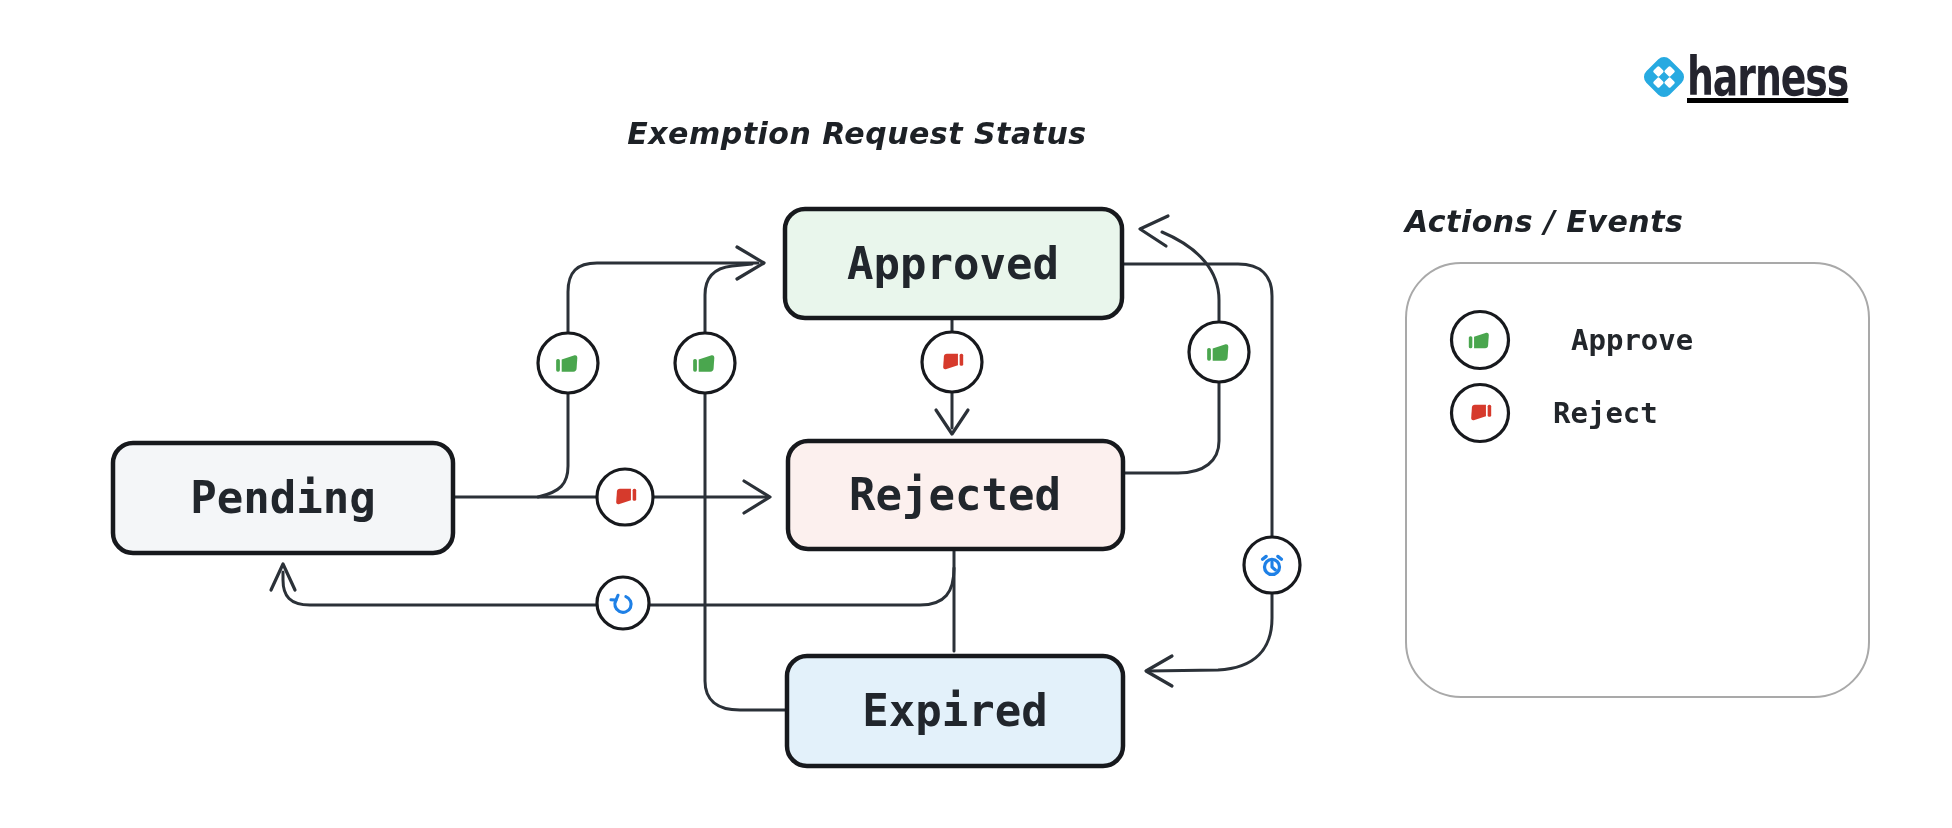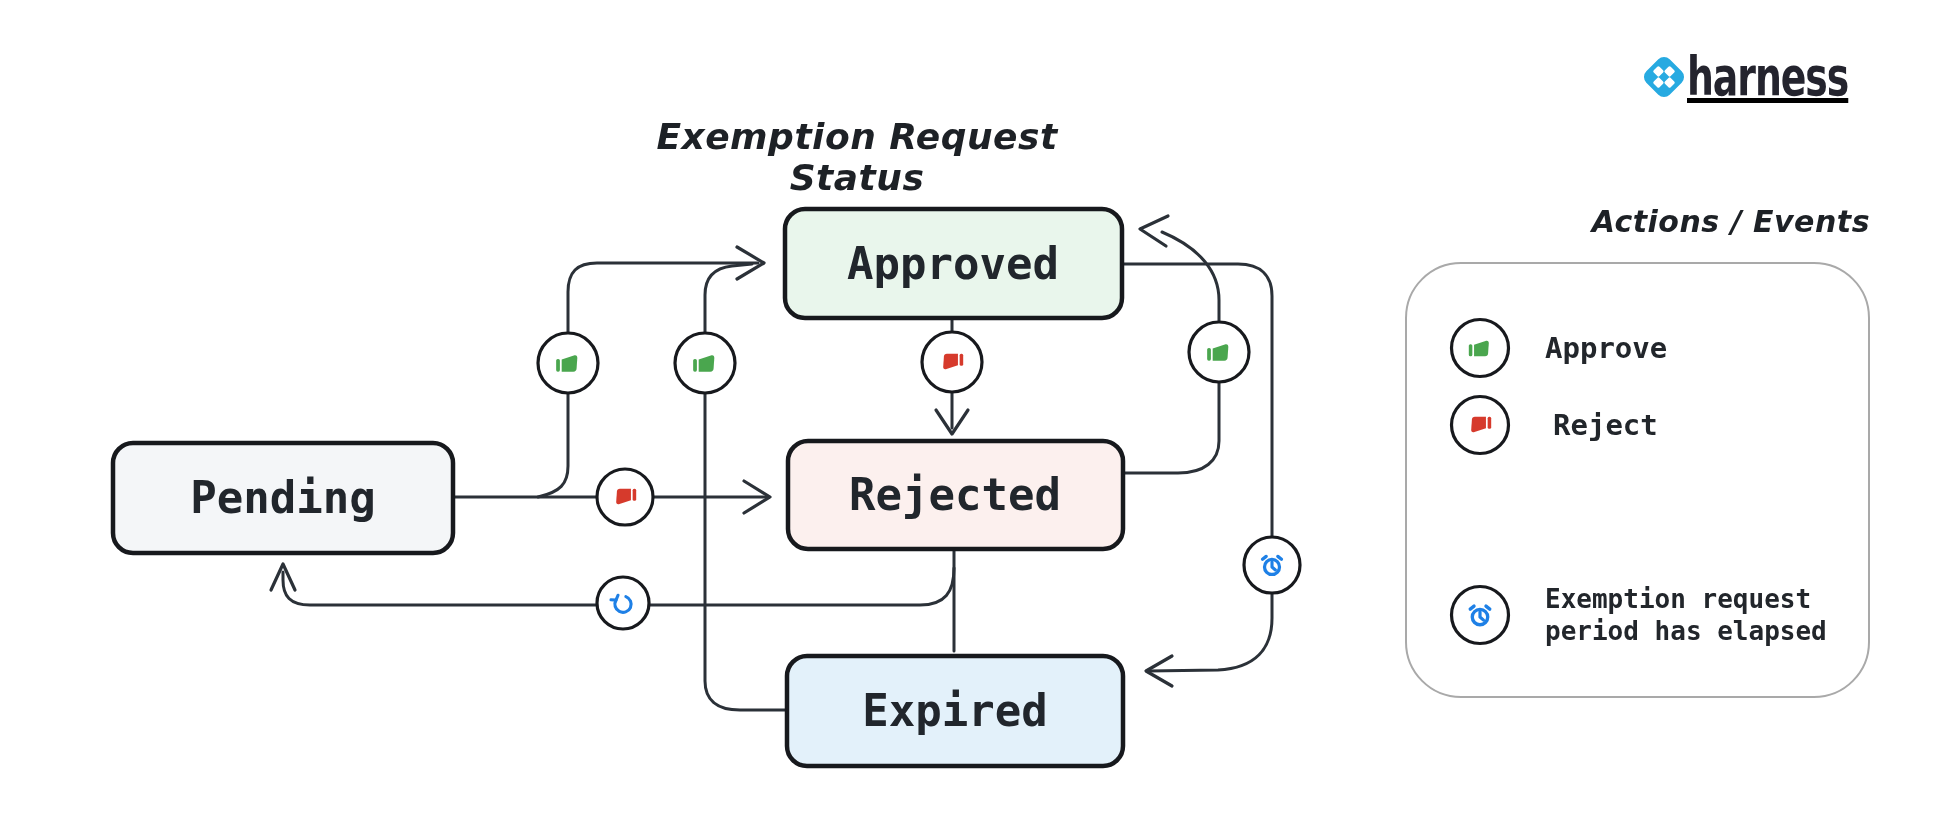--- a/index.html
+++ b/index.html
@@ -1,21 +1,21 @@
 <!DOCTYPE html>
 <html><head>
 <meta charset="utf-8">
 <style>
   html,body{margin:0;padding:0;background:#fff;}
   .stage{position:relative;width:1952px;height:828px;background:#ffffff;overflow:hidden;
          font-family:"DejaVu Sans",sans-serif;}
   .hand{font-family:"DejaVu Sans",cursive,sans-serif;font-style:italic;font-weight:700;color:#1d2126;}
   .diagram-title{position:absolute;left:597px;top:116px;width:520px;text-align:center;
-                 font-size:36px;letter-spacing:.5px;}
-  .legend-title{position:absolute;left:1405px;top:204px;width:465px;text-align:right;
+                 font-size:30px;letter-spacing:.5px;}
+  .legend-title{position:absolute;left:1405px;top:204px;width:465px;text-align:left;
                 font-size:30px;letter-spacing:.5px;}
   .diagram{position:absolute;left:0;top:0;}
   .st-label{font-family:"DejaVu Sans Mono","Liberation Mono",monospace;font-weight:600;font-size:44px;}
   
   .brand{position:absolute;left:1641px;top:50px;display:flex;align-items:center;text-decoration:underline;}
   .brand-word{display:inline-block;font-weight:700;font-size:54px;line-height:54px;
               letter-spacing:-1.5px;transform:scaleX(.70);transform-origin:left center;
               font-family:"DejaVu Sans",sans-serif;}
   
   .legend-box{position:absolute;left:1405px;top:262px;width:465px;height:436px;
@@ -154,48 +154,36 @@
       <circle cx="623" cy="603" r="26" fill="#fff" stroke-width="3.2" stroke="#17191d"></circle>
       <g stroke="#1e80e6">
         <use href="#sym-undo" transform="translate(608,588) scale(1.25)"></use>
       </g>
     </g>
   </svg>
 
   <div class="hand legend-title">Actions / Events</div>
   <div class="legend-box">
 
-    <div class="legend-row" style="top:53px;">
+    <div class="legend-row" style="top:45px;gap:26px;">
       <svg width="62" height="62" viewBox="0 0 62 62">
         <circle cx="31" cy="31" r="28.5" fill="#fff" stroke-width="3.2" stroke="#17191d"></circle>
         <g fill="#4aa64e">
             <use href="#sym-thumb" transform="translate(14,14) scale(1.4167)"></use>
           </g>
       </svg>
       <span class="legend-label">Approve</span>
     </div>
 
-    <div class="legend-row" style="top:130px;justify-content:flex-end;">
+    <div class="legend-row" style="top:118px;justify-content:flex-end;">
       <svg width="62" height="62" viewBox="0 0 62 62">
         <circle cx="31" cy="31" r="28.5" fill="#fff" stroke-width="3.2" stroke="#17191d"></circle>
         <g fill="#d63a2c">
             <use href="#sym-thumb" transform="translate(14,14) scale(1.4167) rotate(180,12,12)"></use>
           </g>
       </svg>
       <span class="legend-label" style="margin-left:42px;">Reject</span>
     </div>
 
 
-    <div class="legend-row" style="top:320px;">
-      <svg width="62" height="62" viewBox="0 0 62 62">
-        <circle cx="31" cy="31" r="28.5" fill="#fff" stroke-width="3.2" stroke="#17191d"></circle>
-        <g stroke="#1e80e6">
-            <use href="#sym-alarm" transform="translate(13.5,13.5) scale(1.4583)"></use>
-          </g>
-      </svg>
-      <span class="legend-label small">
-        <span style="display:block;">Exemption request</span>
-        <span style="display:block;">period has elapsed</span>
-      </span>
-    </div>
 
   </div>
 </div>
 
 </body></html>

